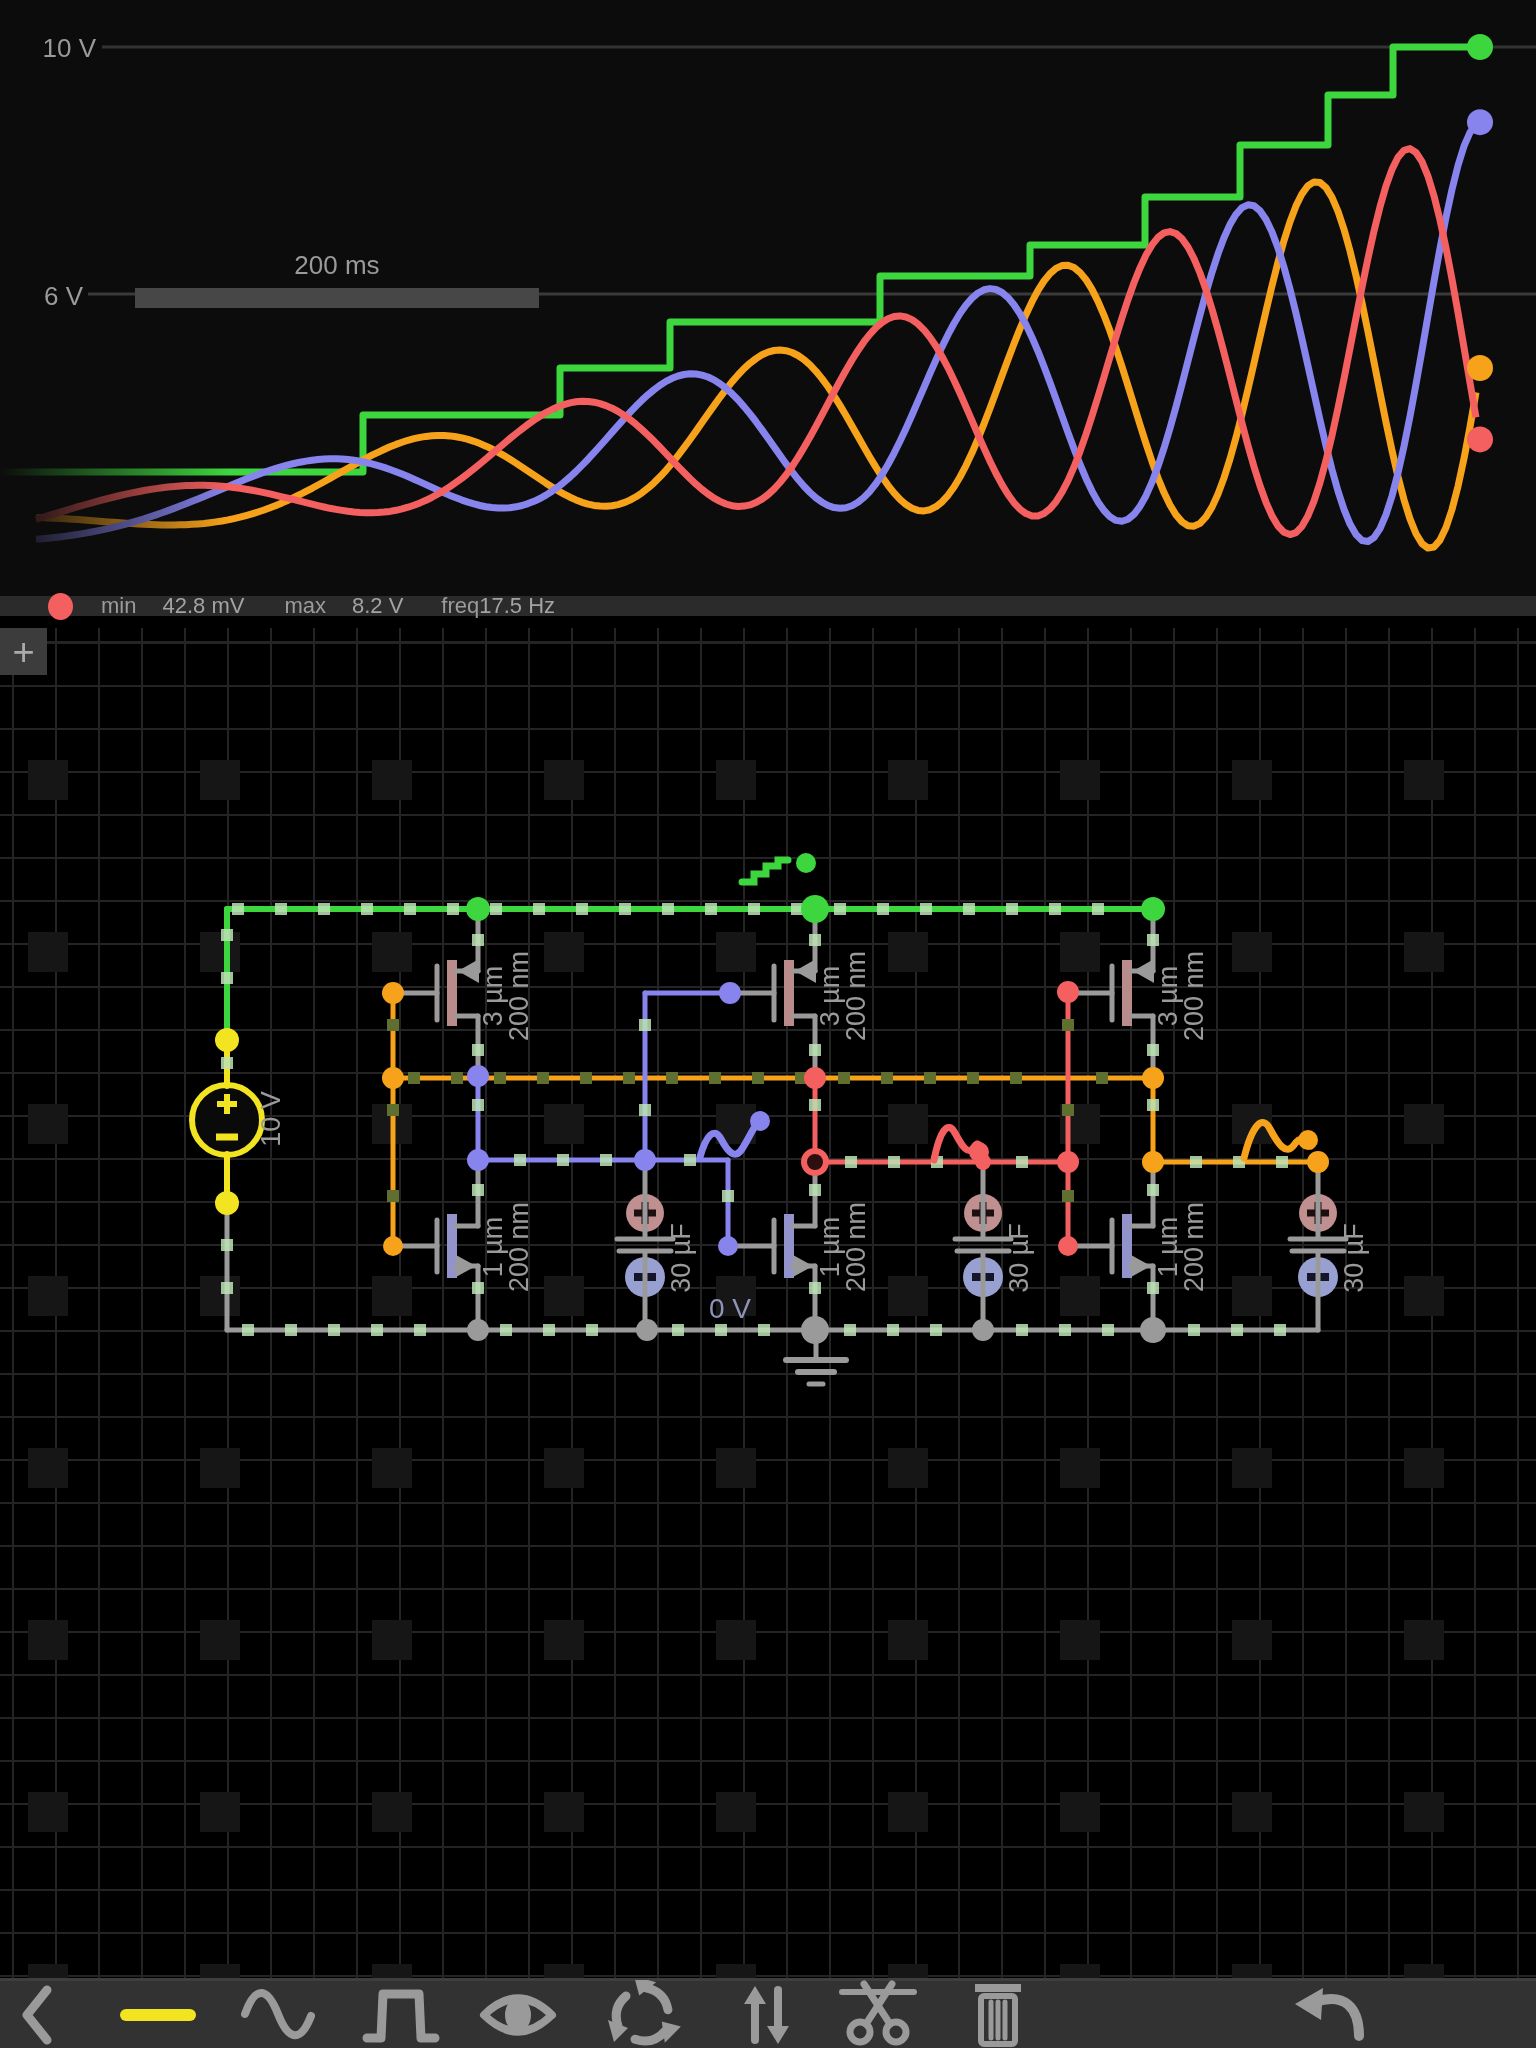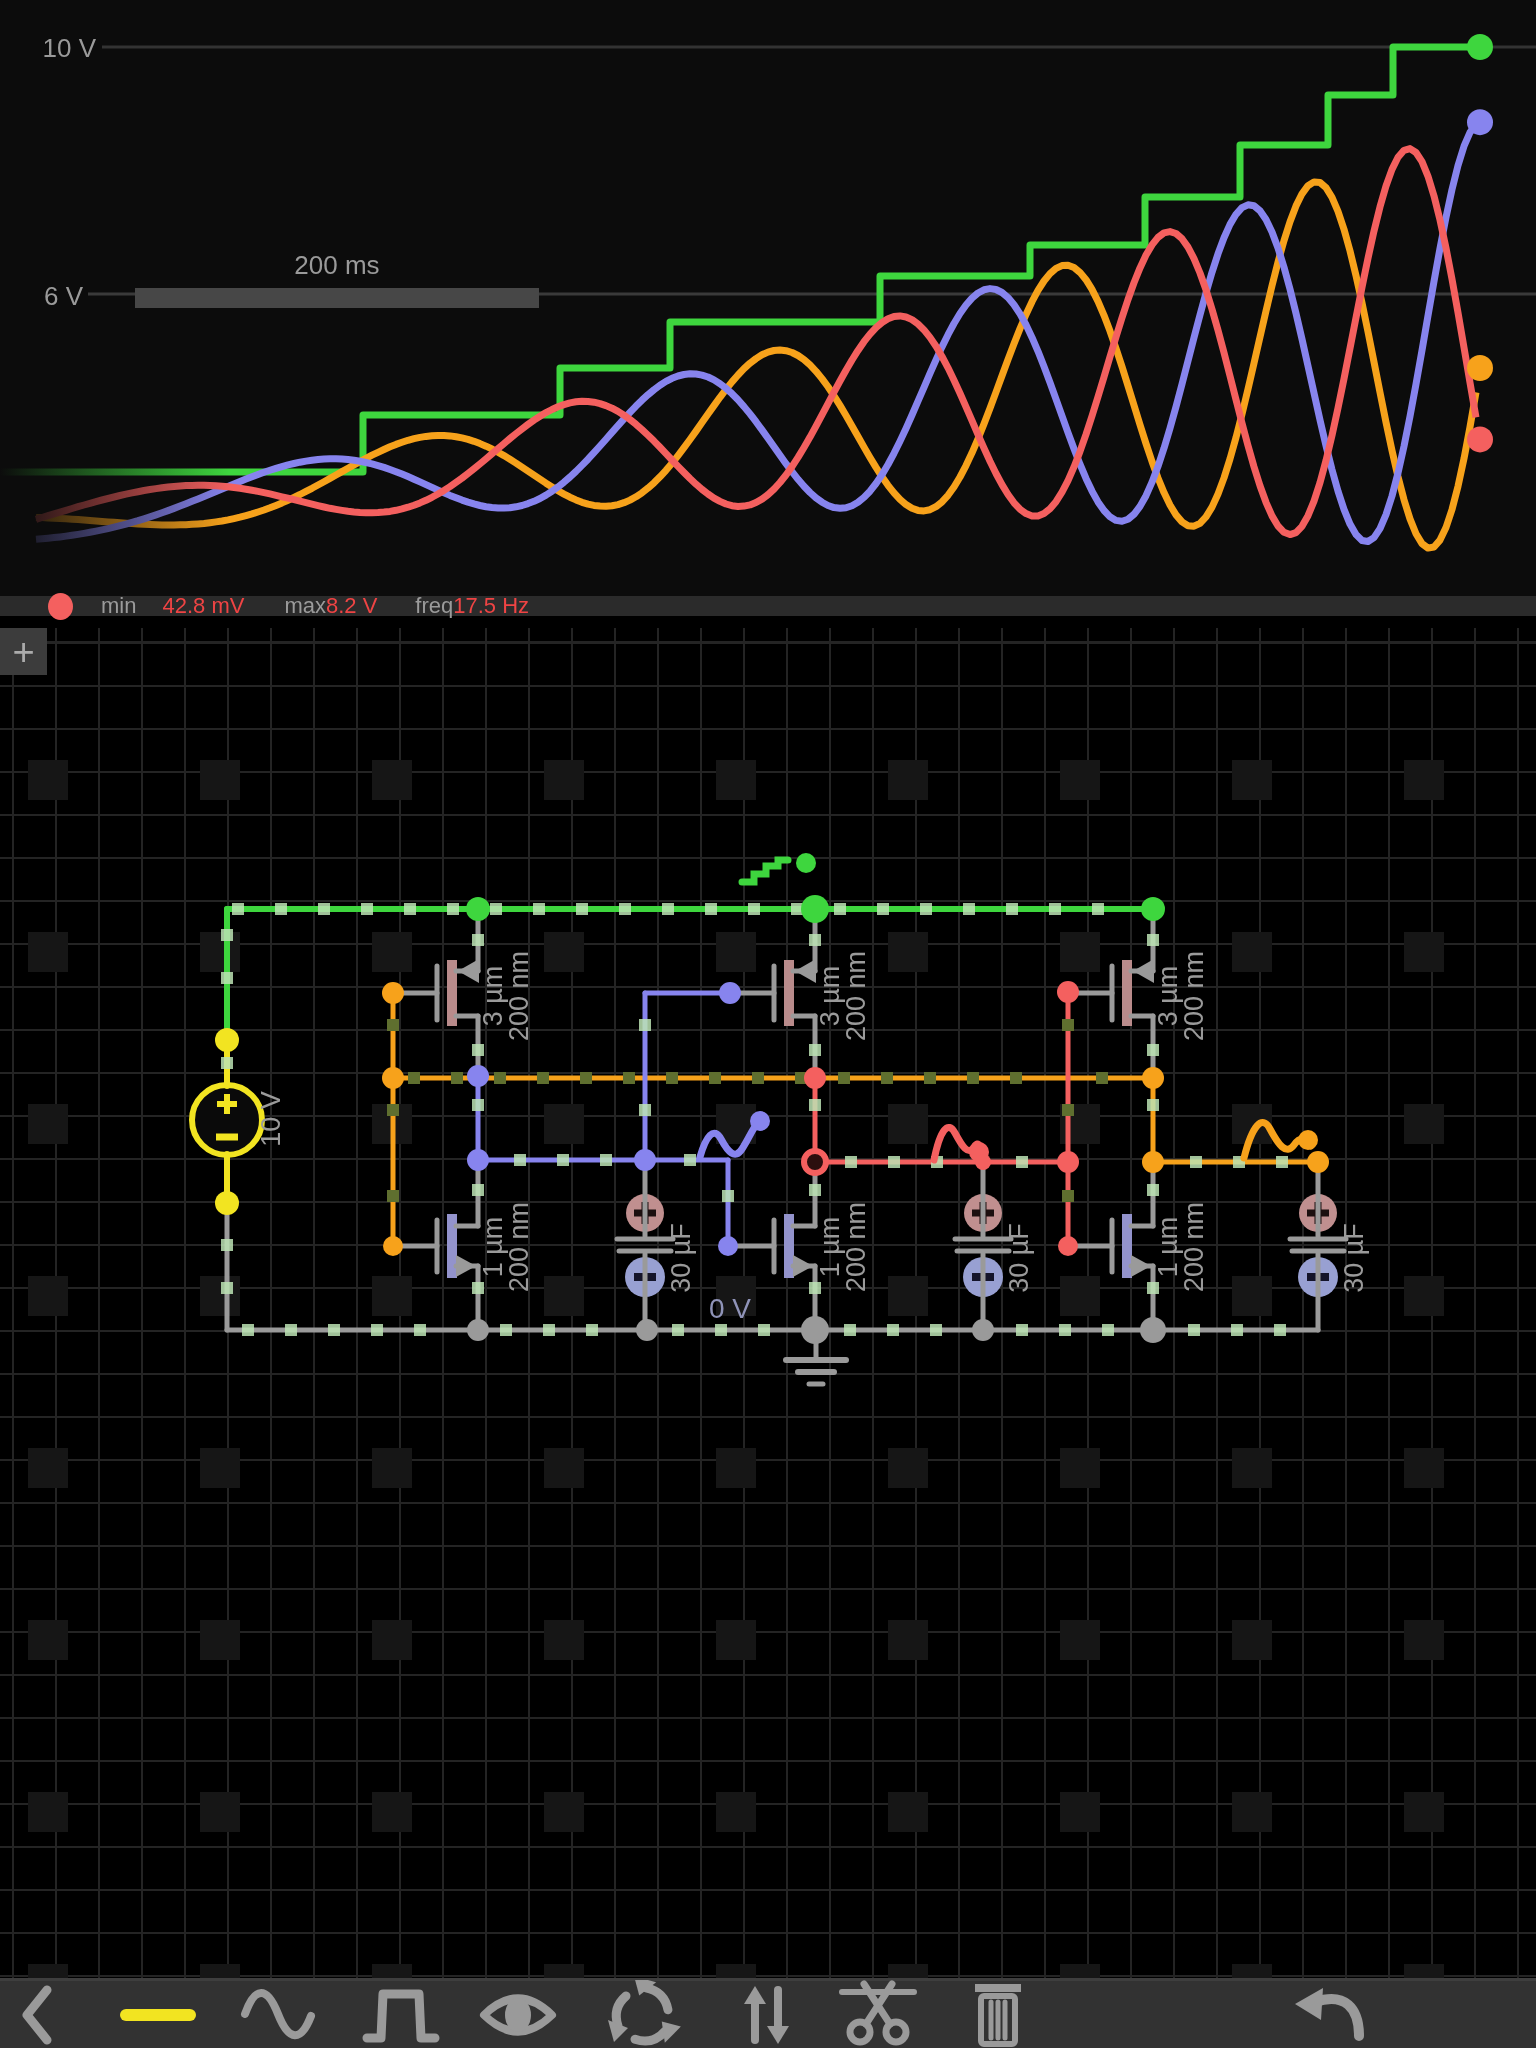--- a/index.html
+++ b/index.html
@@ -10,21 +10,21 @@
   #scope svg{position:absolute;left:0;top:0;}
   .scope-label{position:absolute;color:#9a9a9a;font-size:26px;}
   #lbl10{left:28px;top:33px;width:68px;text-align:right;}
   #lbl5{left:28px;top:281px;width:55px;text-align:right;}
   #lblms{left:262px;top:250px;width:150px;text-align:center;}
   
   #statsbar{position:absolute;left:0;top:596px;width:1536px;height:20px;background:#2b2b2b;
             display:flex;align-items:center;font-size:22px;}
   #statsbar .dot{width:25px;height:27px;border-radius:50%;background:#f4605f;margin-left:48px;}
   #statsbar .k{color:#9b9b9b;}
-  #statsbar .v{color:#ef4444;}
+  #statsbar .v{color:#a3a3a3;}
   
   #canvas{position:absolute;left:0;top:628px;width:1536px;height:1420px;background-color:#000;
     background-image:repeating-linear-gradient(to right,#242424 0 2px,transparent 2px 43px),
                      repeating-linear-gradient(to bottom,#242424 0 2px,transparent 2px 43px);
     background-position:12px 14px;}
   .bigsq{position:absolute;width:40px;height:40px;background:#161616;}
   #circuit{position:absolute;left:0;top:0;}
   #plus-tile{position:absolute;left:0;top:0;width:47px;height:47px;background:#3c3c3c;
     color:#ababab;font-size:38px;display:flex;align-items:center;justify-content:center;line-height:1;}
   
@@ -61,21 +61,21 @@
   <div class="scope-label" id="lbl10">10 V</div>
   <div class="scope-label" id="lbl5">6 V</div>
   <div class="scope-label" id="lblms">200 ms</div>
 </div>
 
 <div id="statsbar">
   <span class="dot"></span>
   <span class="k" style="margin-left:28px">min</span>
   <span class="v" style="margin-left:26px">42.8 mV</span>
   <span class="k" style="margin-left:40px">max</span>
-  <span class="v" style="">8.2 V</span>
+  <span class="v" style="margin-left:26px">8.2 V</span>
   <span class="k" style="margin-left:38px">freq</span>
   <span class="v" style="">17.5 Hz</span>
 </div>
 
 <div id="canvas">
     <div class="bigsq" style="left: 1404px; top: 1336px;"></div>
     <div class="bigsq" style="left: 1232px; top: 1336px;"></div>
     <div class="bigsq" style="left: 1060px; top: 1336px;"></div>
     <div class="bigsq" style="left: 888px; top: 1336px;"></div>
     <div class="bigsq" style="left: 716px; top: 1336px;"></div>

